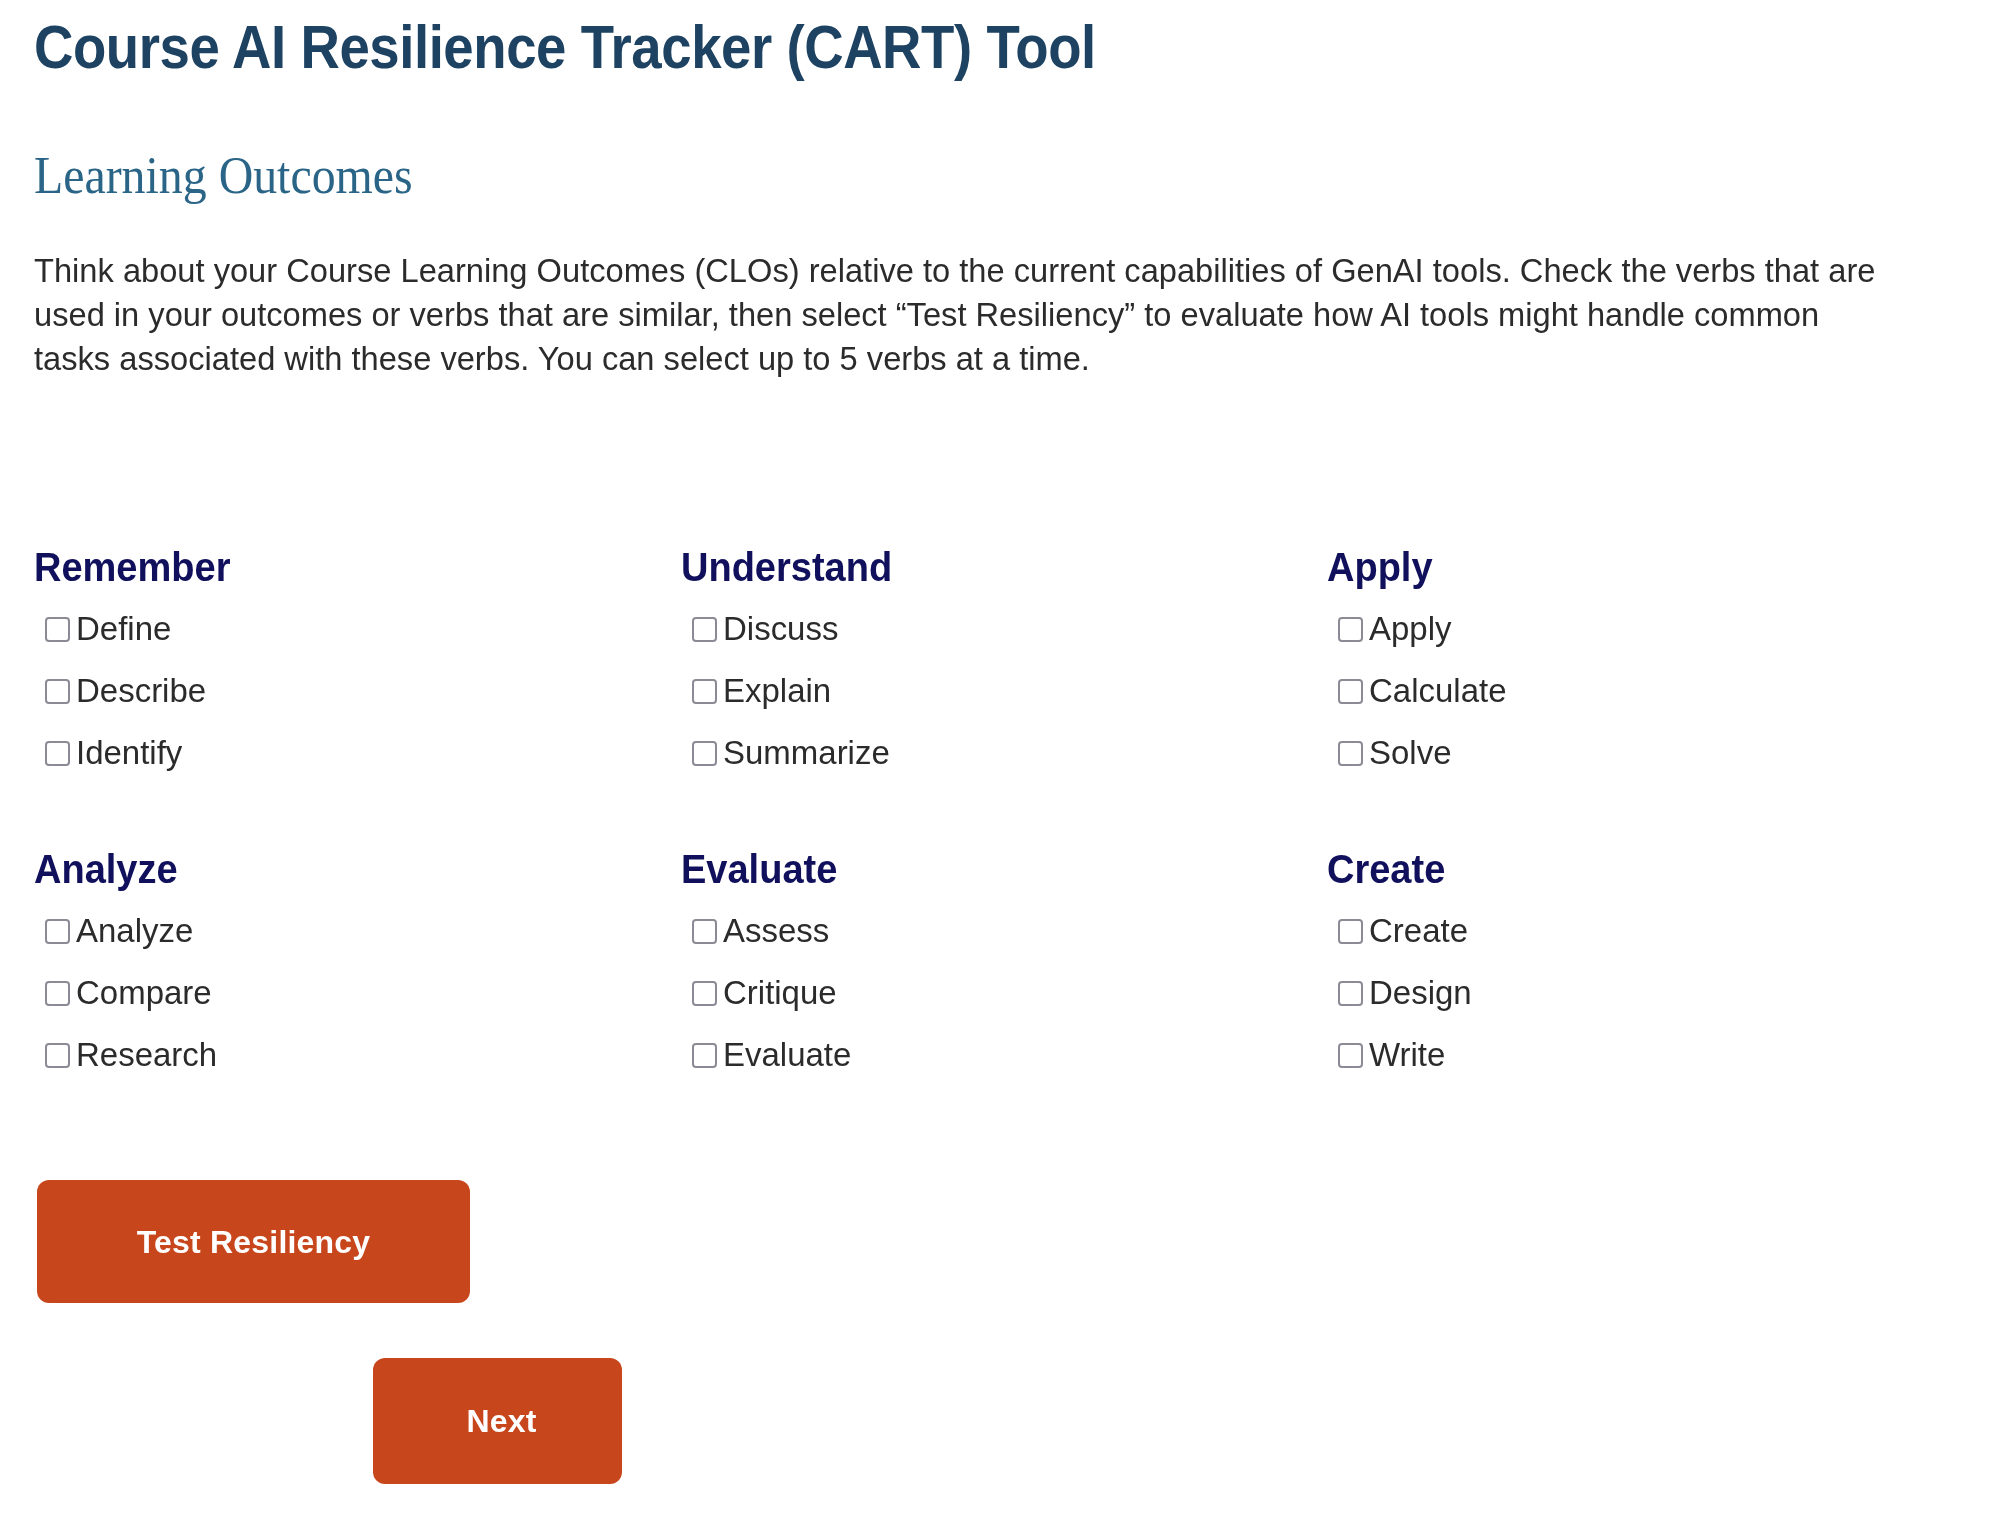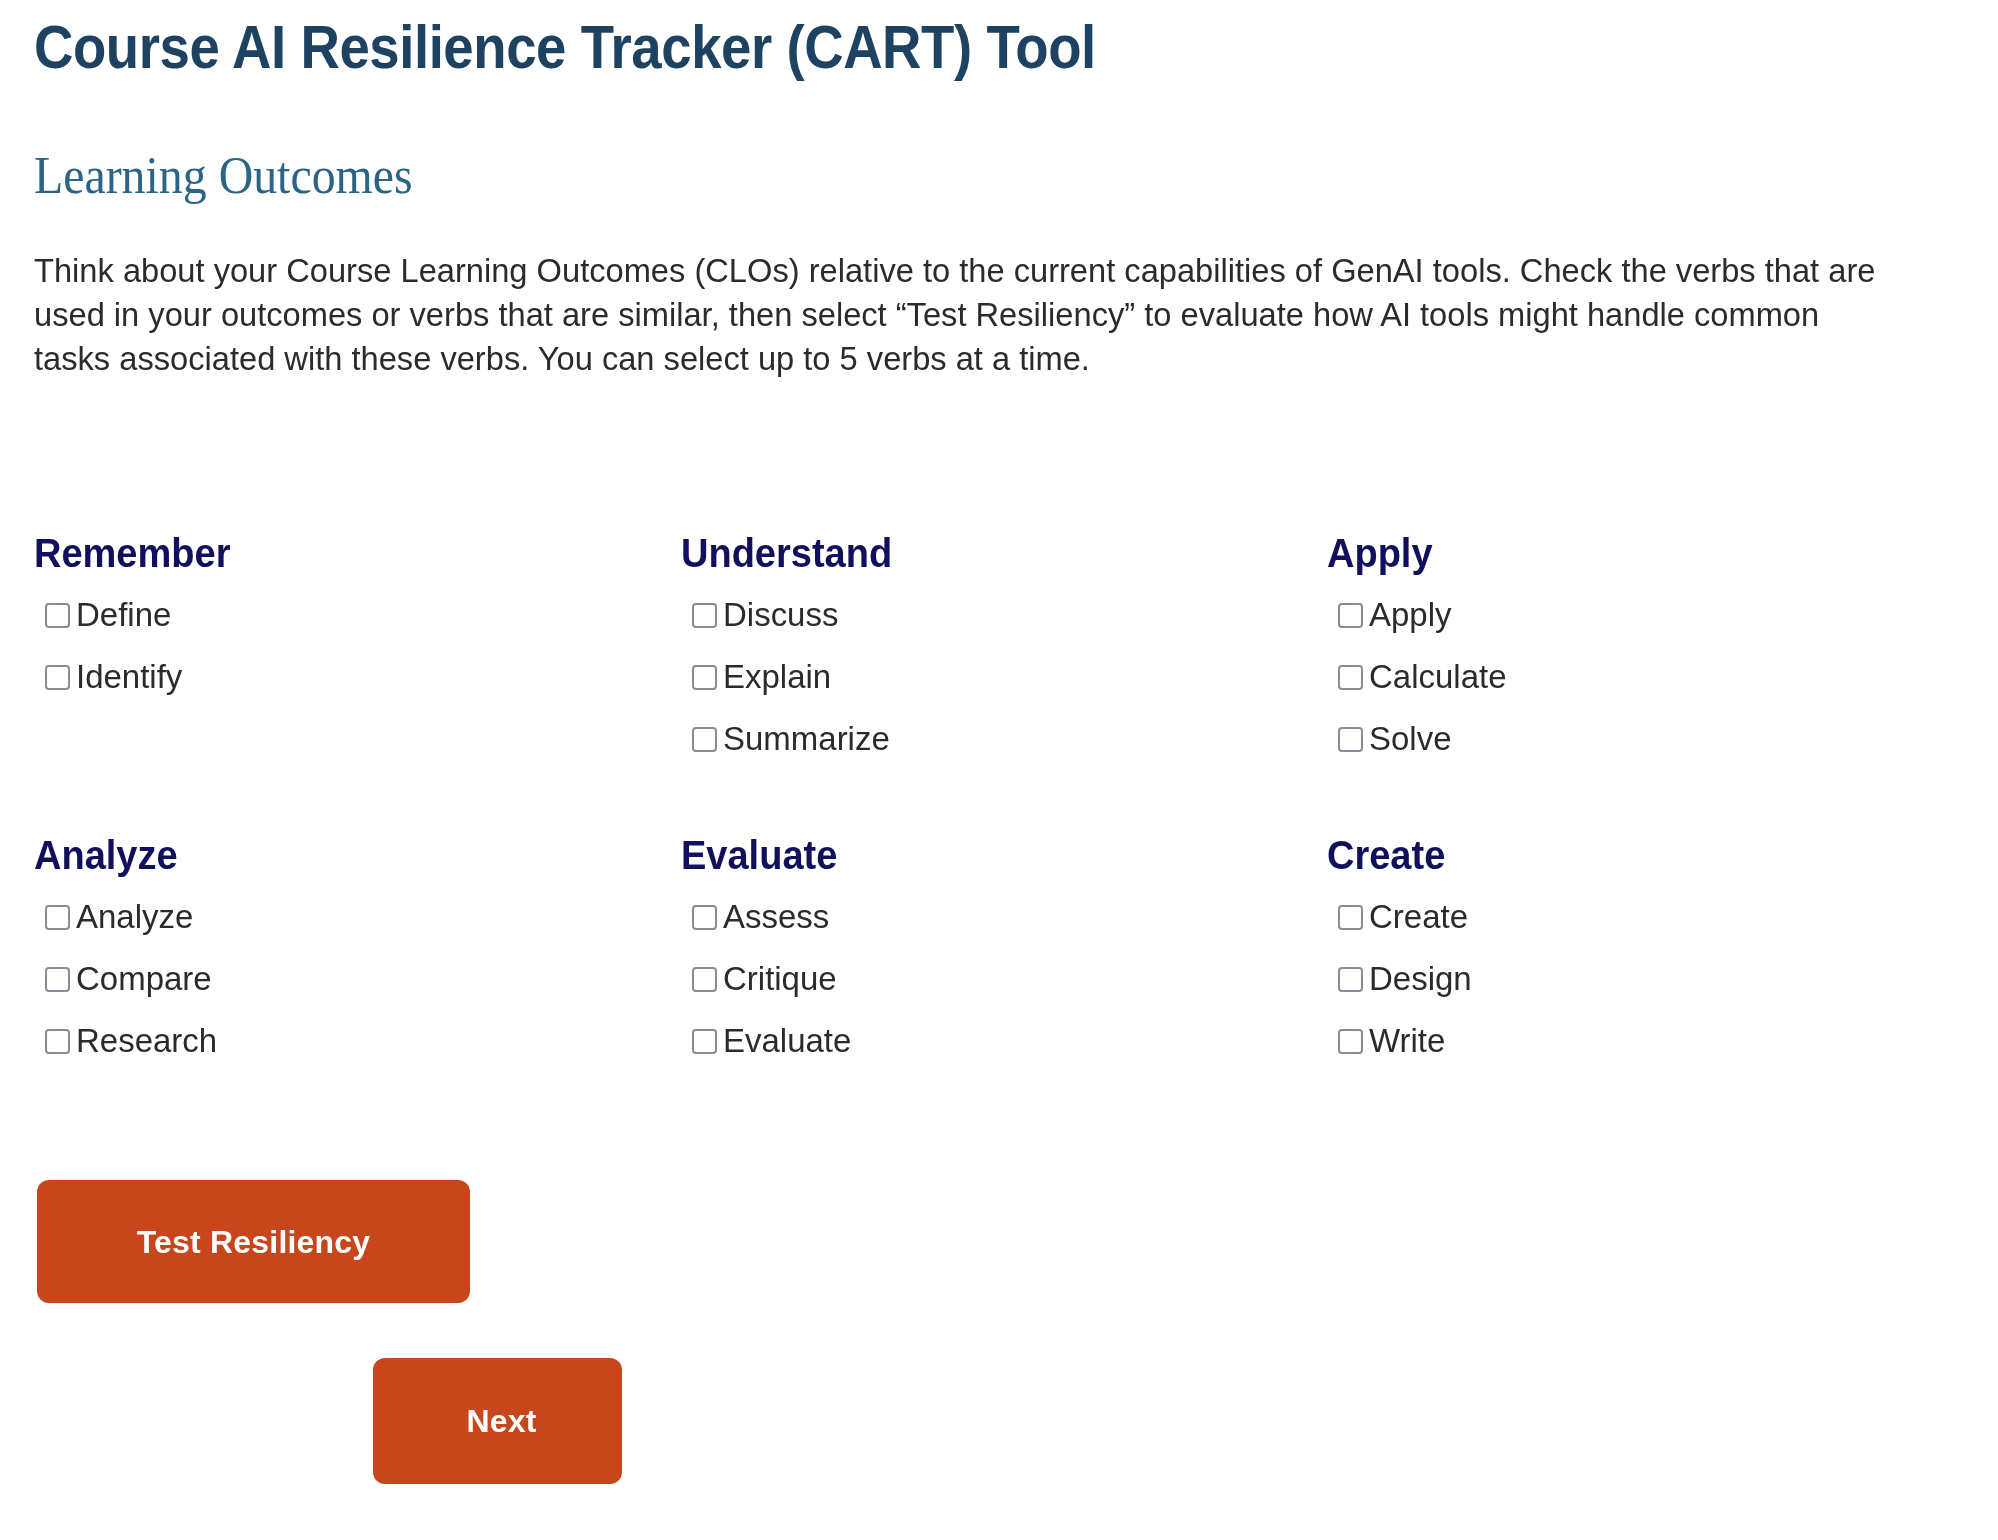--- a/index.html
+++ b/index.html
@@ -68,21 +68,21 @@
     color: #2b2b2b;
     line-height: 1.30;
     transform: scaleX(0.96);
     transform-origin: left top;
   }
 
   
   .verb-grid {
     position: absolute;
     left: 34px;
-    top: 533px;
+    top: 547px;
     width: 1940px;
     display: grid;
     grid-template-columns: repeat(3, 1fr);
     grid-auto-rows: auto;
     row-gap: 62px;
     column-gap: 0px;
   }
 
   .verb-group { }
 
@@ -199,20 +199,24 @@
 
   <div class="verb-grid">
       <div class="verb-group">
         <div class="group-heading" style="color: rgb(16, 16, 92);">Remember</div>
         <label class="verb-row">
           <input type="checkbox" class="cb" style="border-color: rgb(139, 139, 150);">
           <span class="verb-label">Define</span>
         </label>
         <label class="verb-row">
           <input type="checkbox" class="cb" style="border-color: rgb(139, 139, 150);">
+          <span class="verb-label">Describe</span>
+        </label>
+        <label class="verb-row">
+          <input type="checkbox" class="cb" style="border-color: rgb(139, 139, 150);">
           <span class="verb-label">Identify</span>
         </label>
       </div>
       <div class="verb-group">
         <div class="group-heading" style="color: rgb(16, 16, 92);">Understand</div>
         <label class="verb-row">
           <input type="checkbox" class="cb" style="border-color: rgb(139, 139, 150);">
           <span class="verb-label">Discuss</span>
         </label>
         <label class="verb-row">

